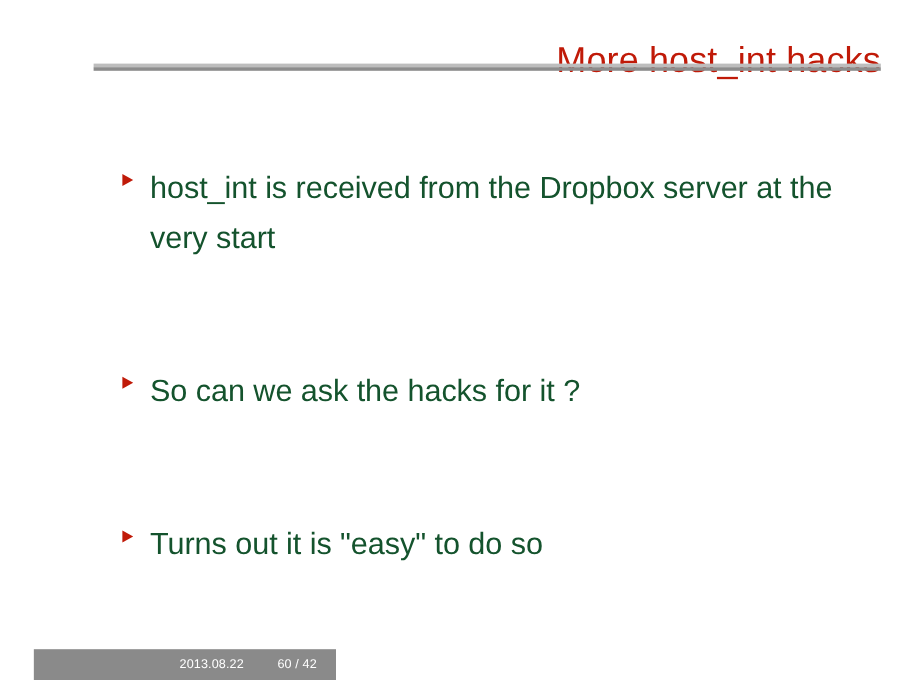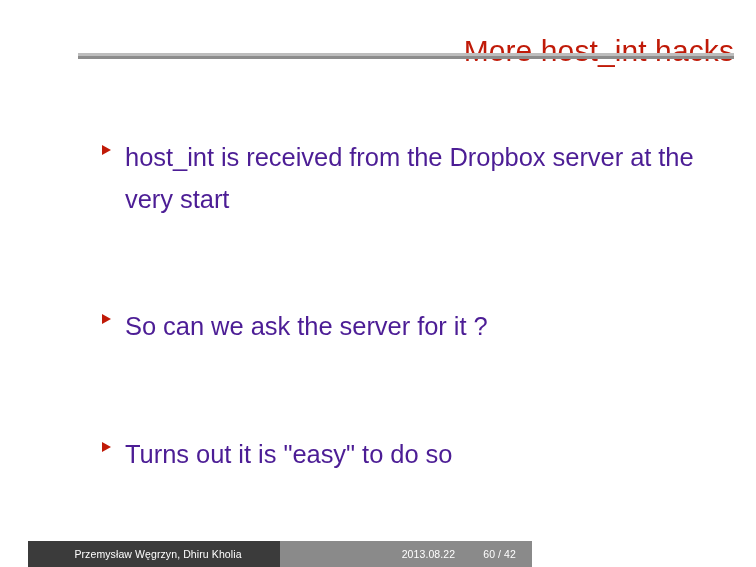--- a/index.html
+++ b/index.html
@@ -72,21 +72,21 @@
     top: 9px;
     width: 0;
     height: 0;
     border-left: 9px solid #c01a08;
     border-top: 5.5px solid transparent;
     border-bottom: 5.5px solid transparent;
   }
   .bullet-text {
     display: block;
     margin-left: 23px;
-    color: #4c1d95;
+    color: #14532d;
     font-size: 25.5px;
     line-height: 42px;
     font-weight: normal;
     letter-spacing: -0.05px;
   }
 
   #bullet-1 { top: 136px; }
   #bullet-2 { top: 305px; }
   #bullet-3 { top: 433px; }
 
@@ -149,33 +149,30 @@
 
   <div class="body-list">
 
     <div class="bullet-item" id="bullet-1">
       <span class="bullet-marker"></span>
       <span class="bullet-text">host_int is received from the Dropbox server at the very start</span>
     </div>
 
     <div class="bullet-item" id="bullet-2">
       <span class="bullet-marker"></span>
-      <span class="bullet-text">So can we ask the server for it ?</span>
+      <span class="bullet-text">So can we ask the hacks for it ?</span>
     </div>
 
     <div class="bullet-item" id="bullet-3">
       <span class="bullet-marker"></span>
       <span class="bullet-text">Turns out it is "easy" to do so</span>
     </div>
 
   </div>
 
   <div class="footer">
-    <div class="footer-cell footer-author">
-      <span>Przemysław Węgrzyn, Dhiru Kholia</span>
-    </div>
     <div class="footer-cell footer-meta">
       <span class="footer-date">2013.08.22</span>
       <span class="footer-page">60 / 42</span>
     </div>
   </div>
 
 </div>
 
 </body></html>

